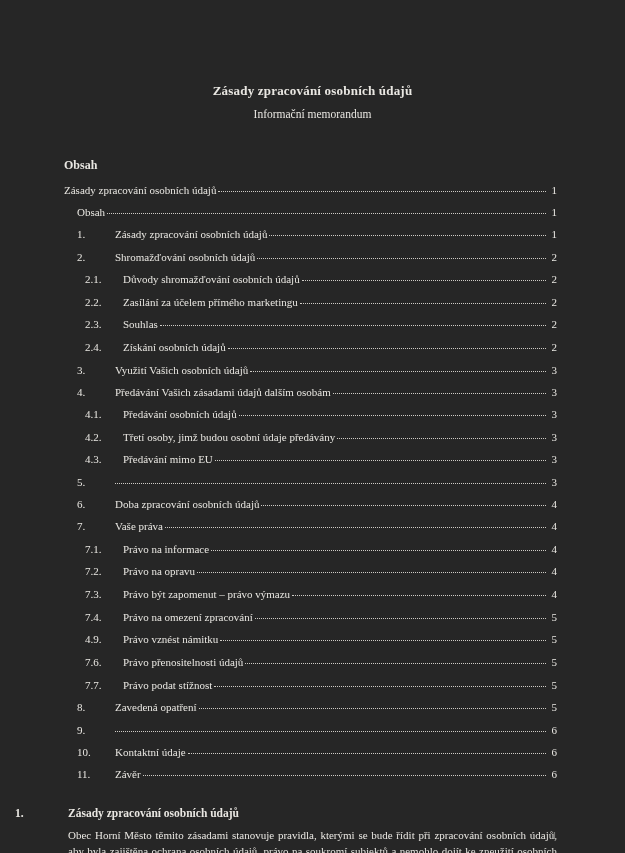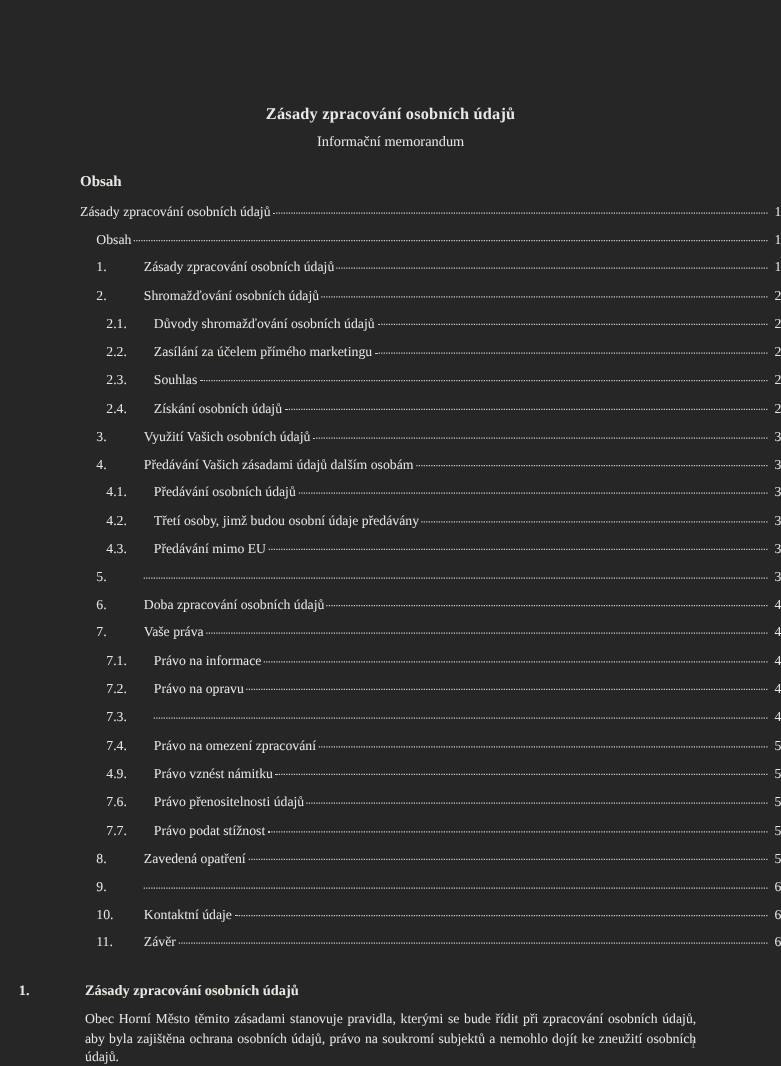--- a/index.html
+++ b/index.html
@@ -35,22 +35,23 @@
   }
   .doc-subtitle {
     font-size: 11.5px;
     font-weight: normal;
     margin-top: 7px;
     line-height: 1.35;
   }
 
   
   .toc {
-    margin-top: 16px;
+    margin-top: 36px;
     padding-left: 64px;
+    padding-right: 68px;
   }
   .toc-heading {
     font-size: 12px;
     font-weight: bold;
     margin-bottom: 11px;
   }
   .toc-entry {
     display: flex;
     align-items: baseline;
     font-size: 11px;
@@ -230,20 +231,21 @@
           <span class="toc-page">4</span>
         </div>
         <div class="toc-entry lvl2">
           <span class="toc-num">7.2.</span>
           <span class="toc-text">Právo na opravu</span>
           <span class="toc-dots"></span>
           <span class="toc-page">4</span>
         </div>
         <div class="toc-entry lvl2">
           <span class="toc-num">7.3.</span>
+          <span class="toc-text">Právo být zapomenut – právo výmazu</span>
           <span class="toc-dots"></span>
           <span class="toc-page">4</span>
         </div>
         <div class="toc-entry lvl2">
           <span class="toc-num">7.4.</span>
           <span class="toc-text">Právo na omezení zpracování</span>
           <span class="toc-dots"></span>
           <span class="toc-page">5</span>
         </div>
         <div class="toc-entry lvl2">

